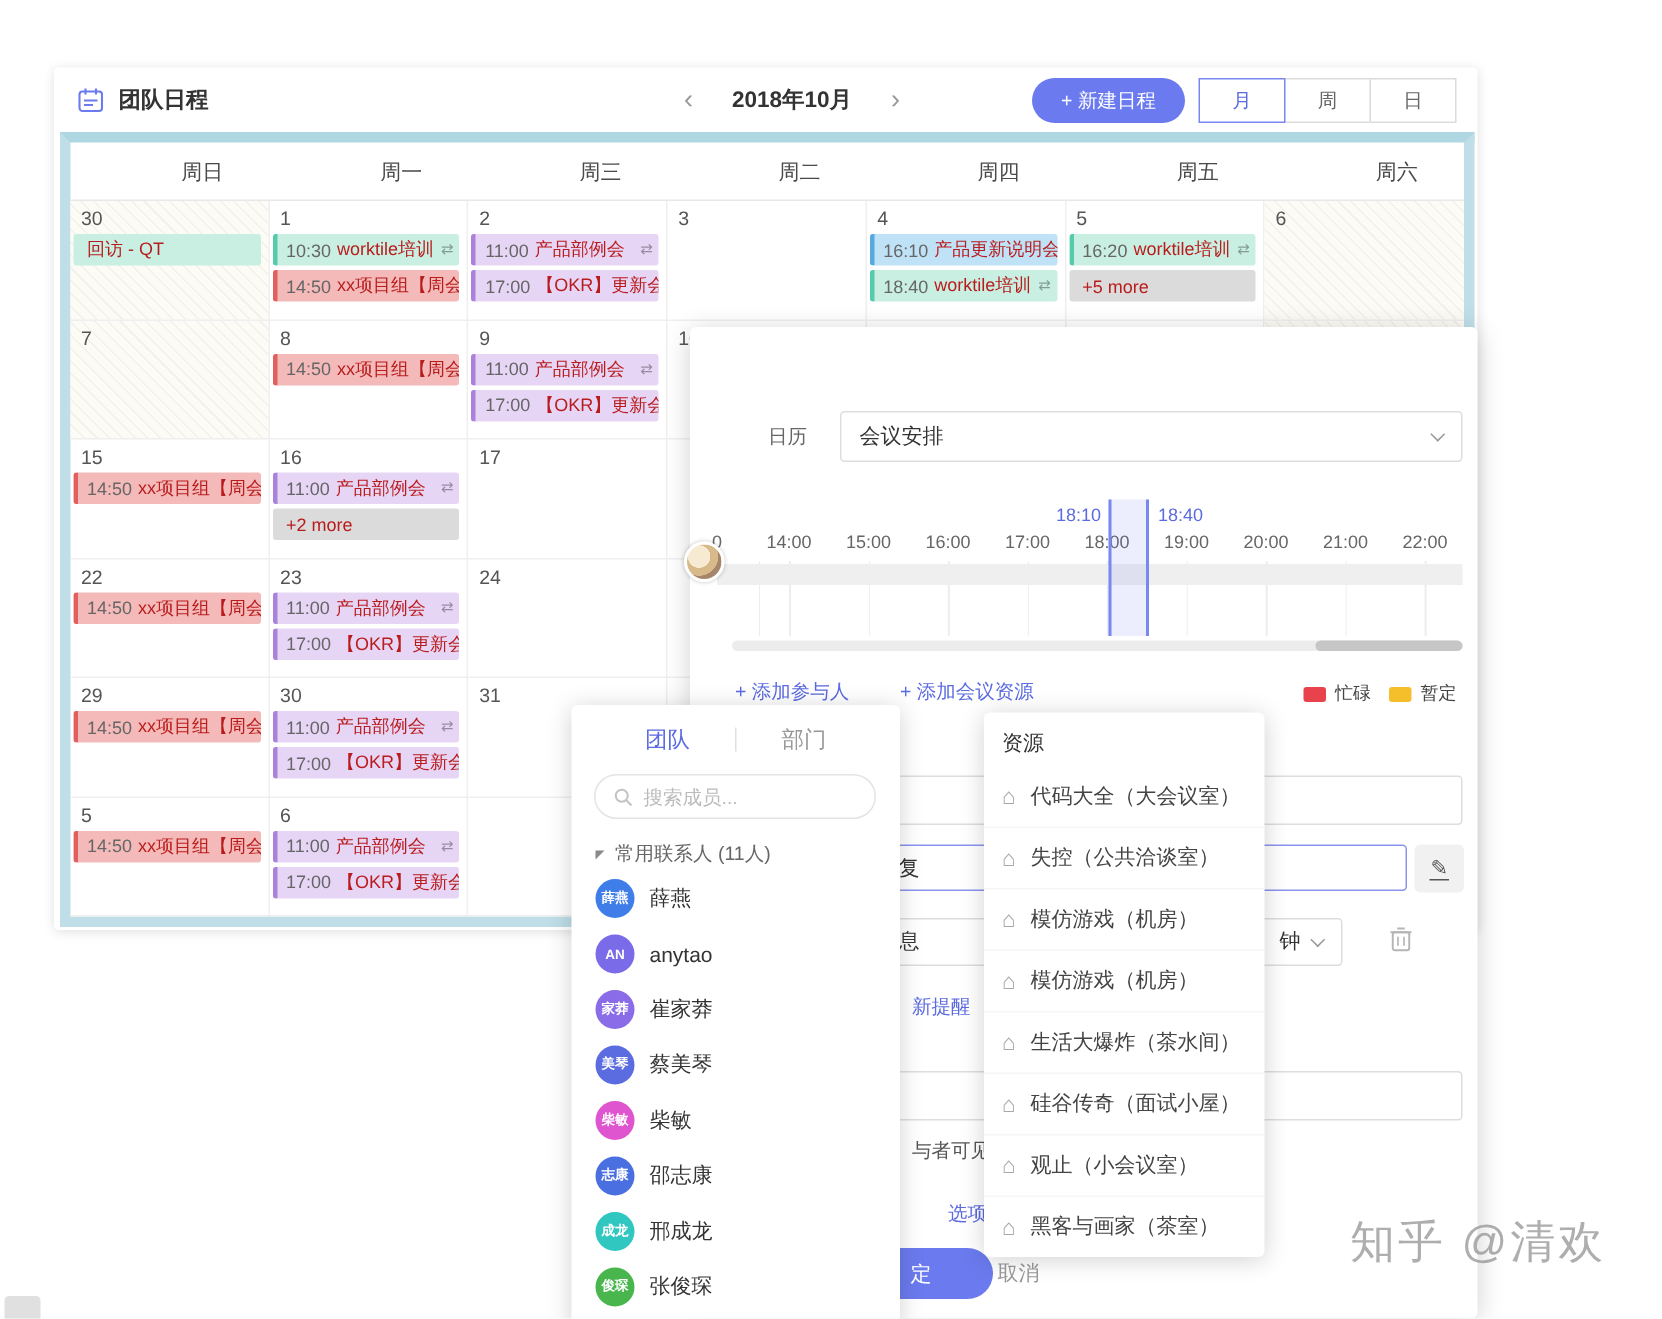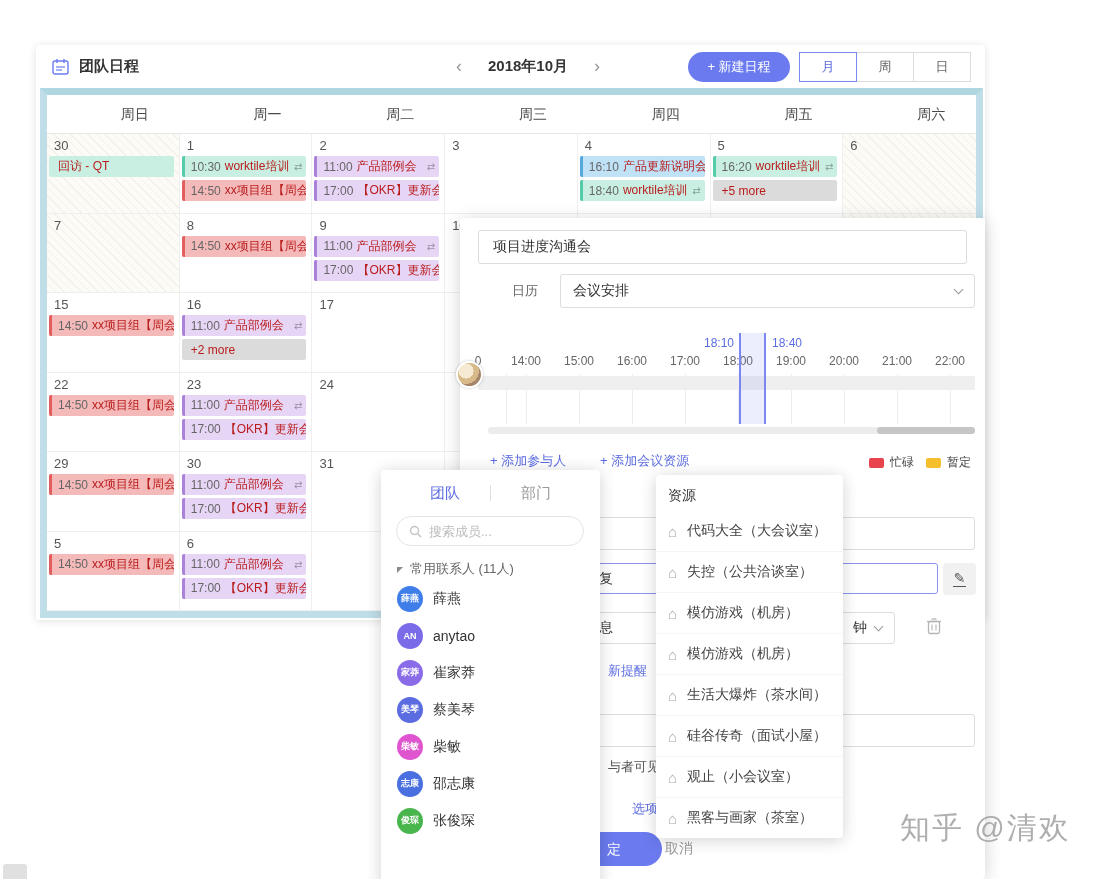--- a/index.html
+++ b/index.html
@@ -149,22 +149,22 @@
       <div class="seg-item active">月</div>
       <div class="seg-item">周</div>
       <div class="seg-item">日</div>
     </div>
   </div>
 
   <div class="cal-frame">
     <div class="week-header">
       <div>周日</div>
       <div>周一</div>
+      <div>周三</div>
       <div>周二</div>
-      <div>周三</div>
       <div>周四</div>
       <div>周五</div>
       <div>周六</div>
     </div>
     <div class="grid">
 
       <div class="cell hatch">
         <div class="date">30</div>
         <div class="evs">
             <div class="ev ev-teal">
@@ -390,21 +390,20 @@
       </div>
       <div class="cell"></div>
       <div class="cell"></div>
       <div class="cell"></div>
       <div class="cell hatch"></div>
     </div>
   </div>
 </div>
 
 <div class="dialog">
-  <input class="inp d-title" value="项目进度沟通会" style="">
   <span class="d-label" style="left:52px;top:64px;">日历</span>
   <div class="d-select" style="left:100px;top:56px;width:415px;height:34px;">
     <span>会议安排</span>
     <span class="chev"></span>
   </div>
 
   <span class="sel-lbl" style="left:244px;">18:10</span>
   <span class="sel-lbl" style="left:312px;">18:40</span>
   <span class="hr" style="left:6px;width:24px;">0</span>
   <span class="hr" style="left:39px;">14:00</span>
@@ -502,20 +501,24 @@
       </div>
     <div class="mrow">
         <span class="mavatar" style="background: rgb(223, 85, 207);">柴敏</span>
         <span class="mname">柴敏</span>
       </div>
     <div class="mrow">
         <span class="mavatar" style="background: rgb(74, 111, 224);">志康</span>
         <span class="mname">邵志康</span>
       </div>
     <div class="mrow">
+        <span class="mavatar" style="background: rgb(47, 199, 192);">成龙</span>
+        <span class="mname">邢成龙</span>
+      </div>
+    <div class="mrow">
         <span class="mavatar" style="background: rgb(73, 182, 77);">俊琛</span>
         <span class="mname">张俊琛</span>
       </div>
   </div>
 </div>
 
 <div class="res-pop">
   <div class="res-title">资源</div>
   <div class="res-item">
       <span class="house">⌂</span>

